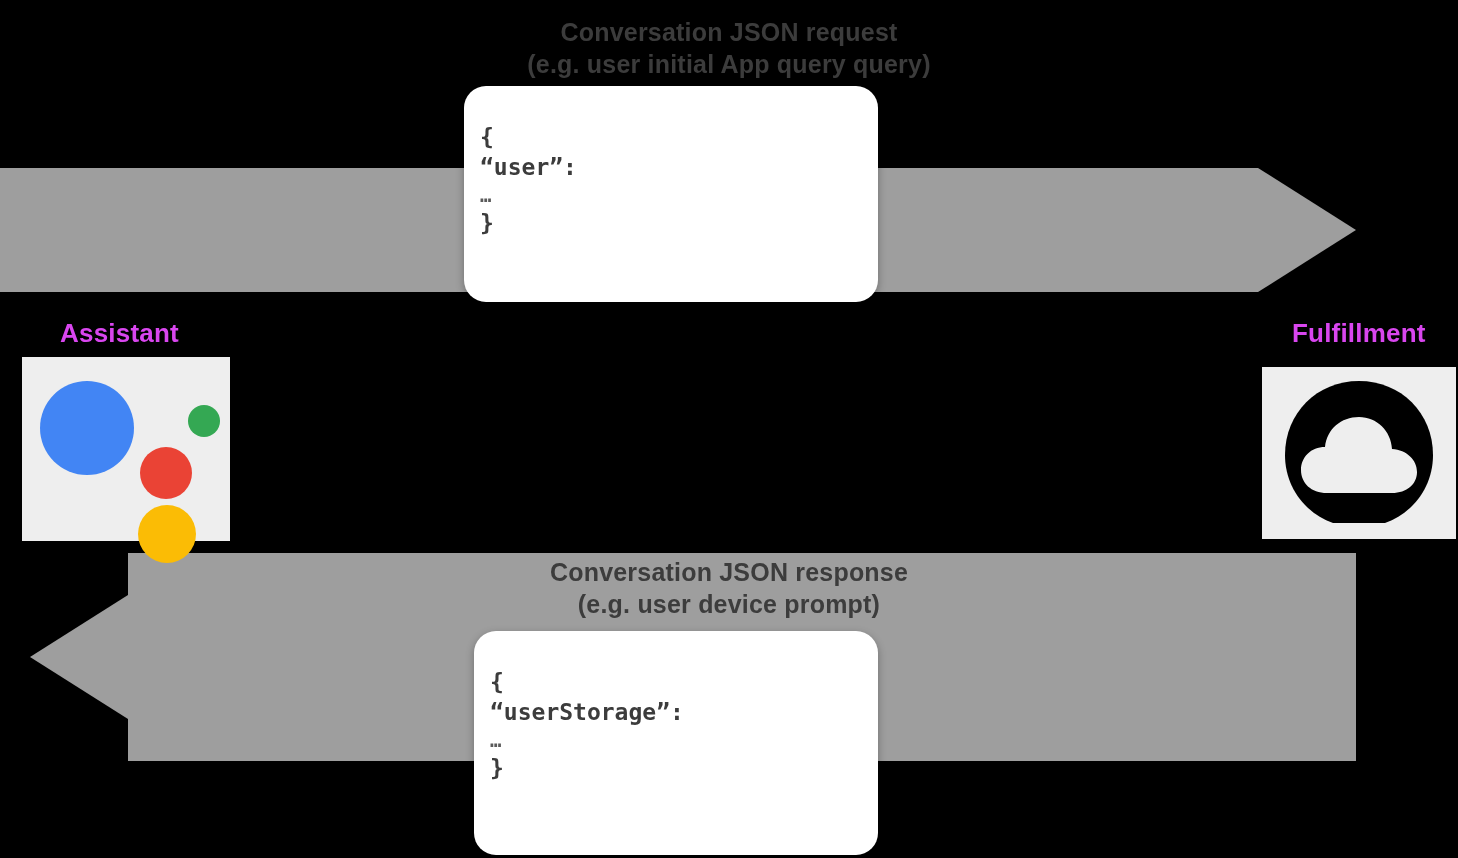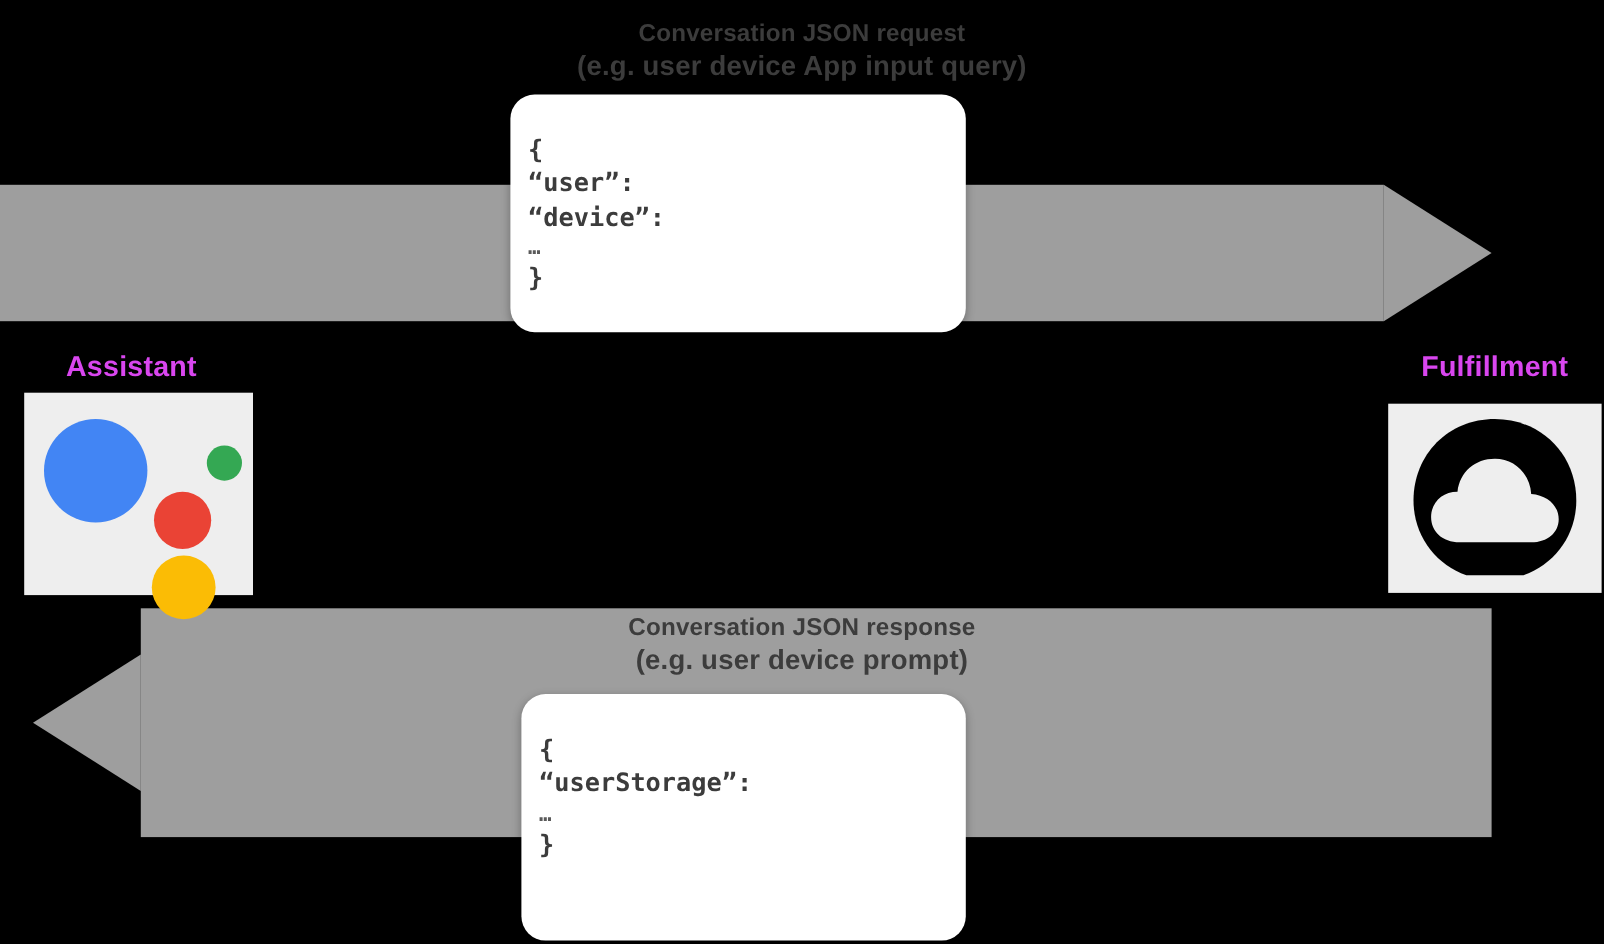--- a/index.html
+++ b/index.html
@@ -39,21 +39,21 @@
   
   .caption {
     position: absolute;
     width: 100%;
     text-align: center;
     color: #3c3c3c;
     font-weight: 700;
     letter-spacing: .2px;
     line-height: 1.28;
   }
-  .caption .line1 { font-size: 22px; display: block; }
+  .caption .line1 { font-size: 25px; display: block; }
   .caption .line2 { font-size: 25px; display: block; }
 
   
   .json-card {
     position: absolute;
     background: #ffffff;
     border-radius: 22px;
     box-shadow: 0 3px 9px rgba(0,0,0,.30);
     font-family: "DejaVu Sans Mono", "Liberation Mono", monospace;
     font-weight: 700;
@@ -96,32 +96,31 @@
 <body>
 
 <div class="arrow-band" style="left:0px; top:168px; width:1258px; height:124px;"></div>
 <div class="arrow-head right" style="left:1258px; top:168px;"></div>
 
 <div class="arrow-band" style="left:128px; top:553px; width:1228px; height:208px;"></div>
 <div class="arrow-head left" style="left:30px; top:595px;"></div>
 
 <div class="caption" style="top:16px;">
   <span class="line1">Conversation JSON request</span>
-  <span class="line2">(e.g. user device App input query)</span>
+  <span class="line2">(e.g. user initial App query query)</span>
 </div>
 
 <div class="caption" style="top:556px;">
   <span class="line1">Conversation JSON response</span>
   <span class="line2">(e.g. user device prompt)</span>
 </div>
 
 <div class="json-card" style="left:464px; top:86px; width:414px; height:216px;">
   <div class="ln">{</div>
   <div class="ln ind">“user”:</div>
-  <div class="ln ind">“device”:</div>
   <div class="ln ind dots">…</div>
   <div class="ln">}</div>
 </div>
 
 <div class="json-card" style="left:474px; top:631px; width:404px; height:224px;">
   <div class="ln">{</div>
   <div class="ln ind">“userStorage”:</div>
   <div class="ln ind dots">…</div>
   <div class="ln">}</div>
 </div>

